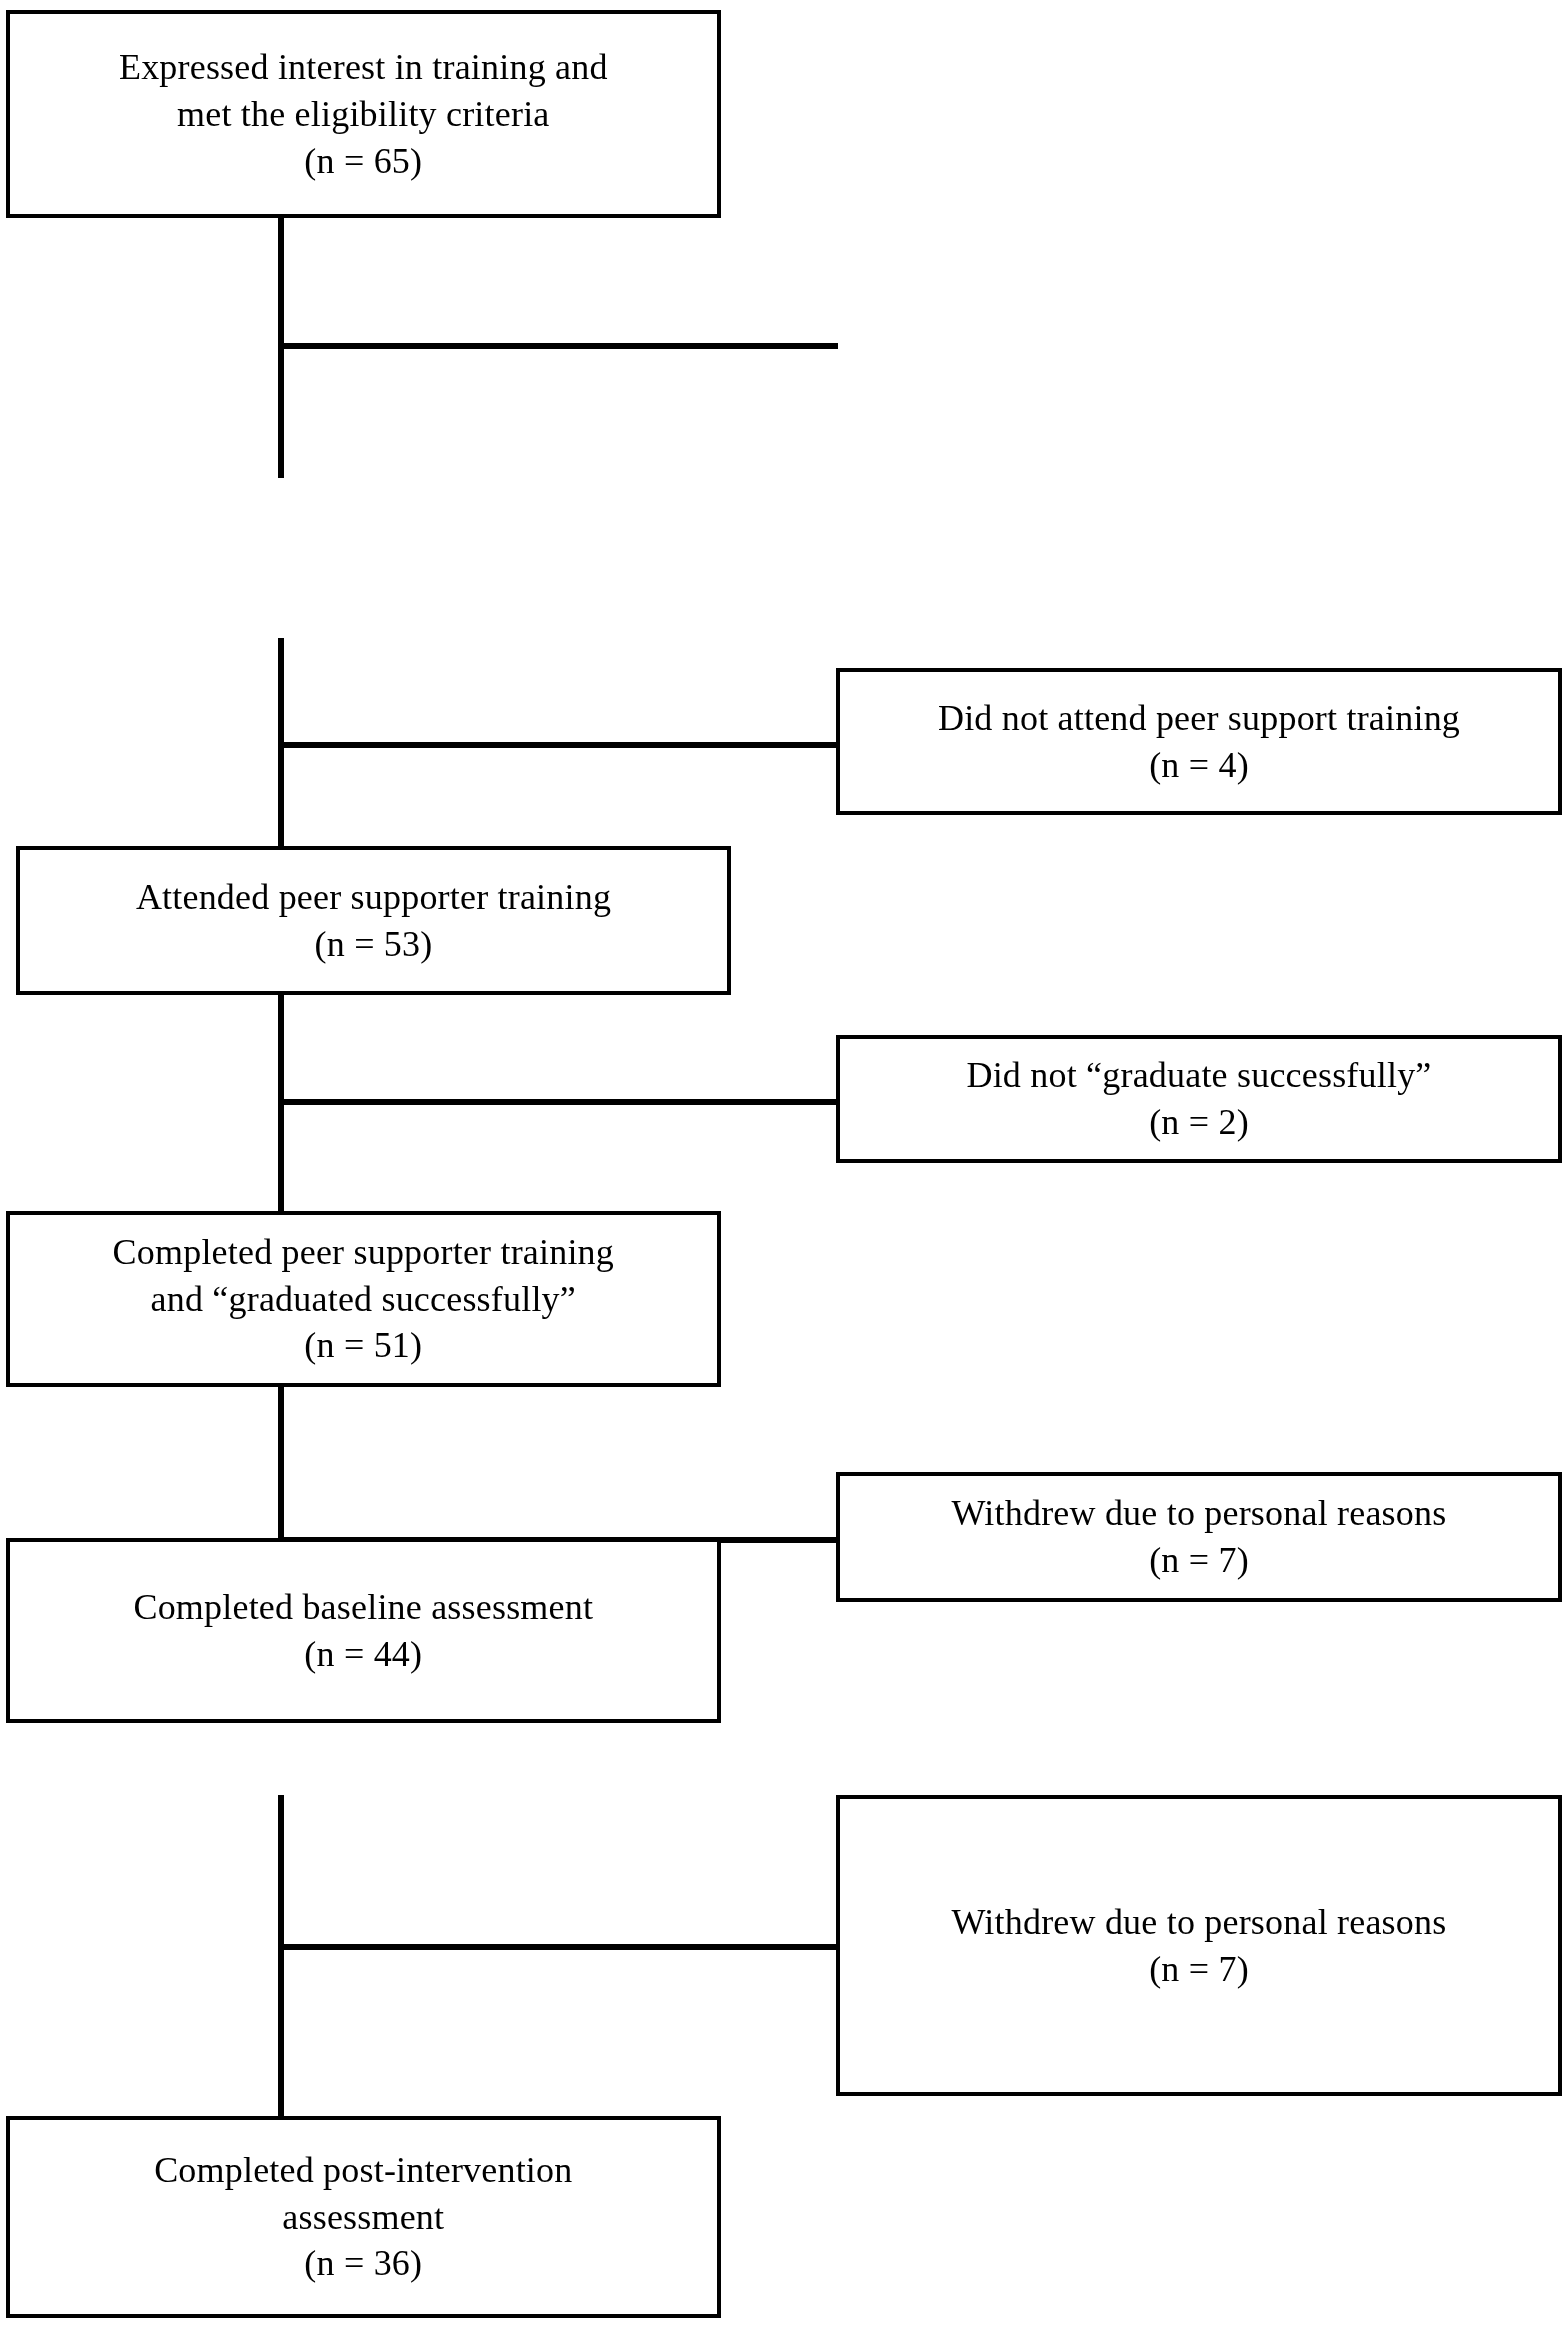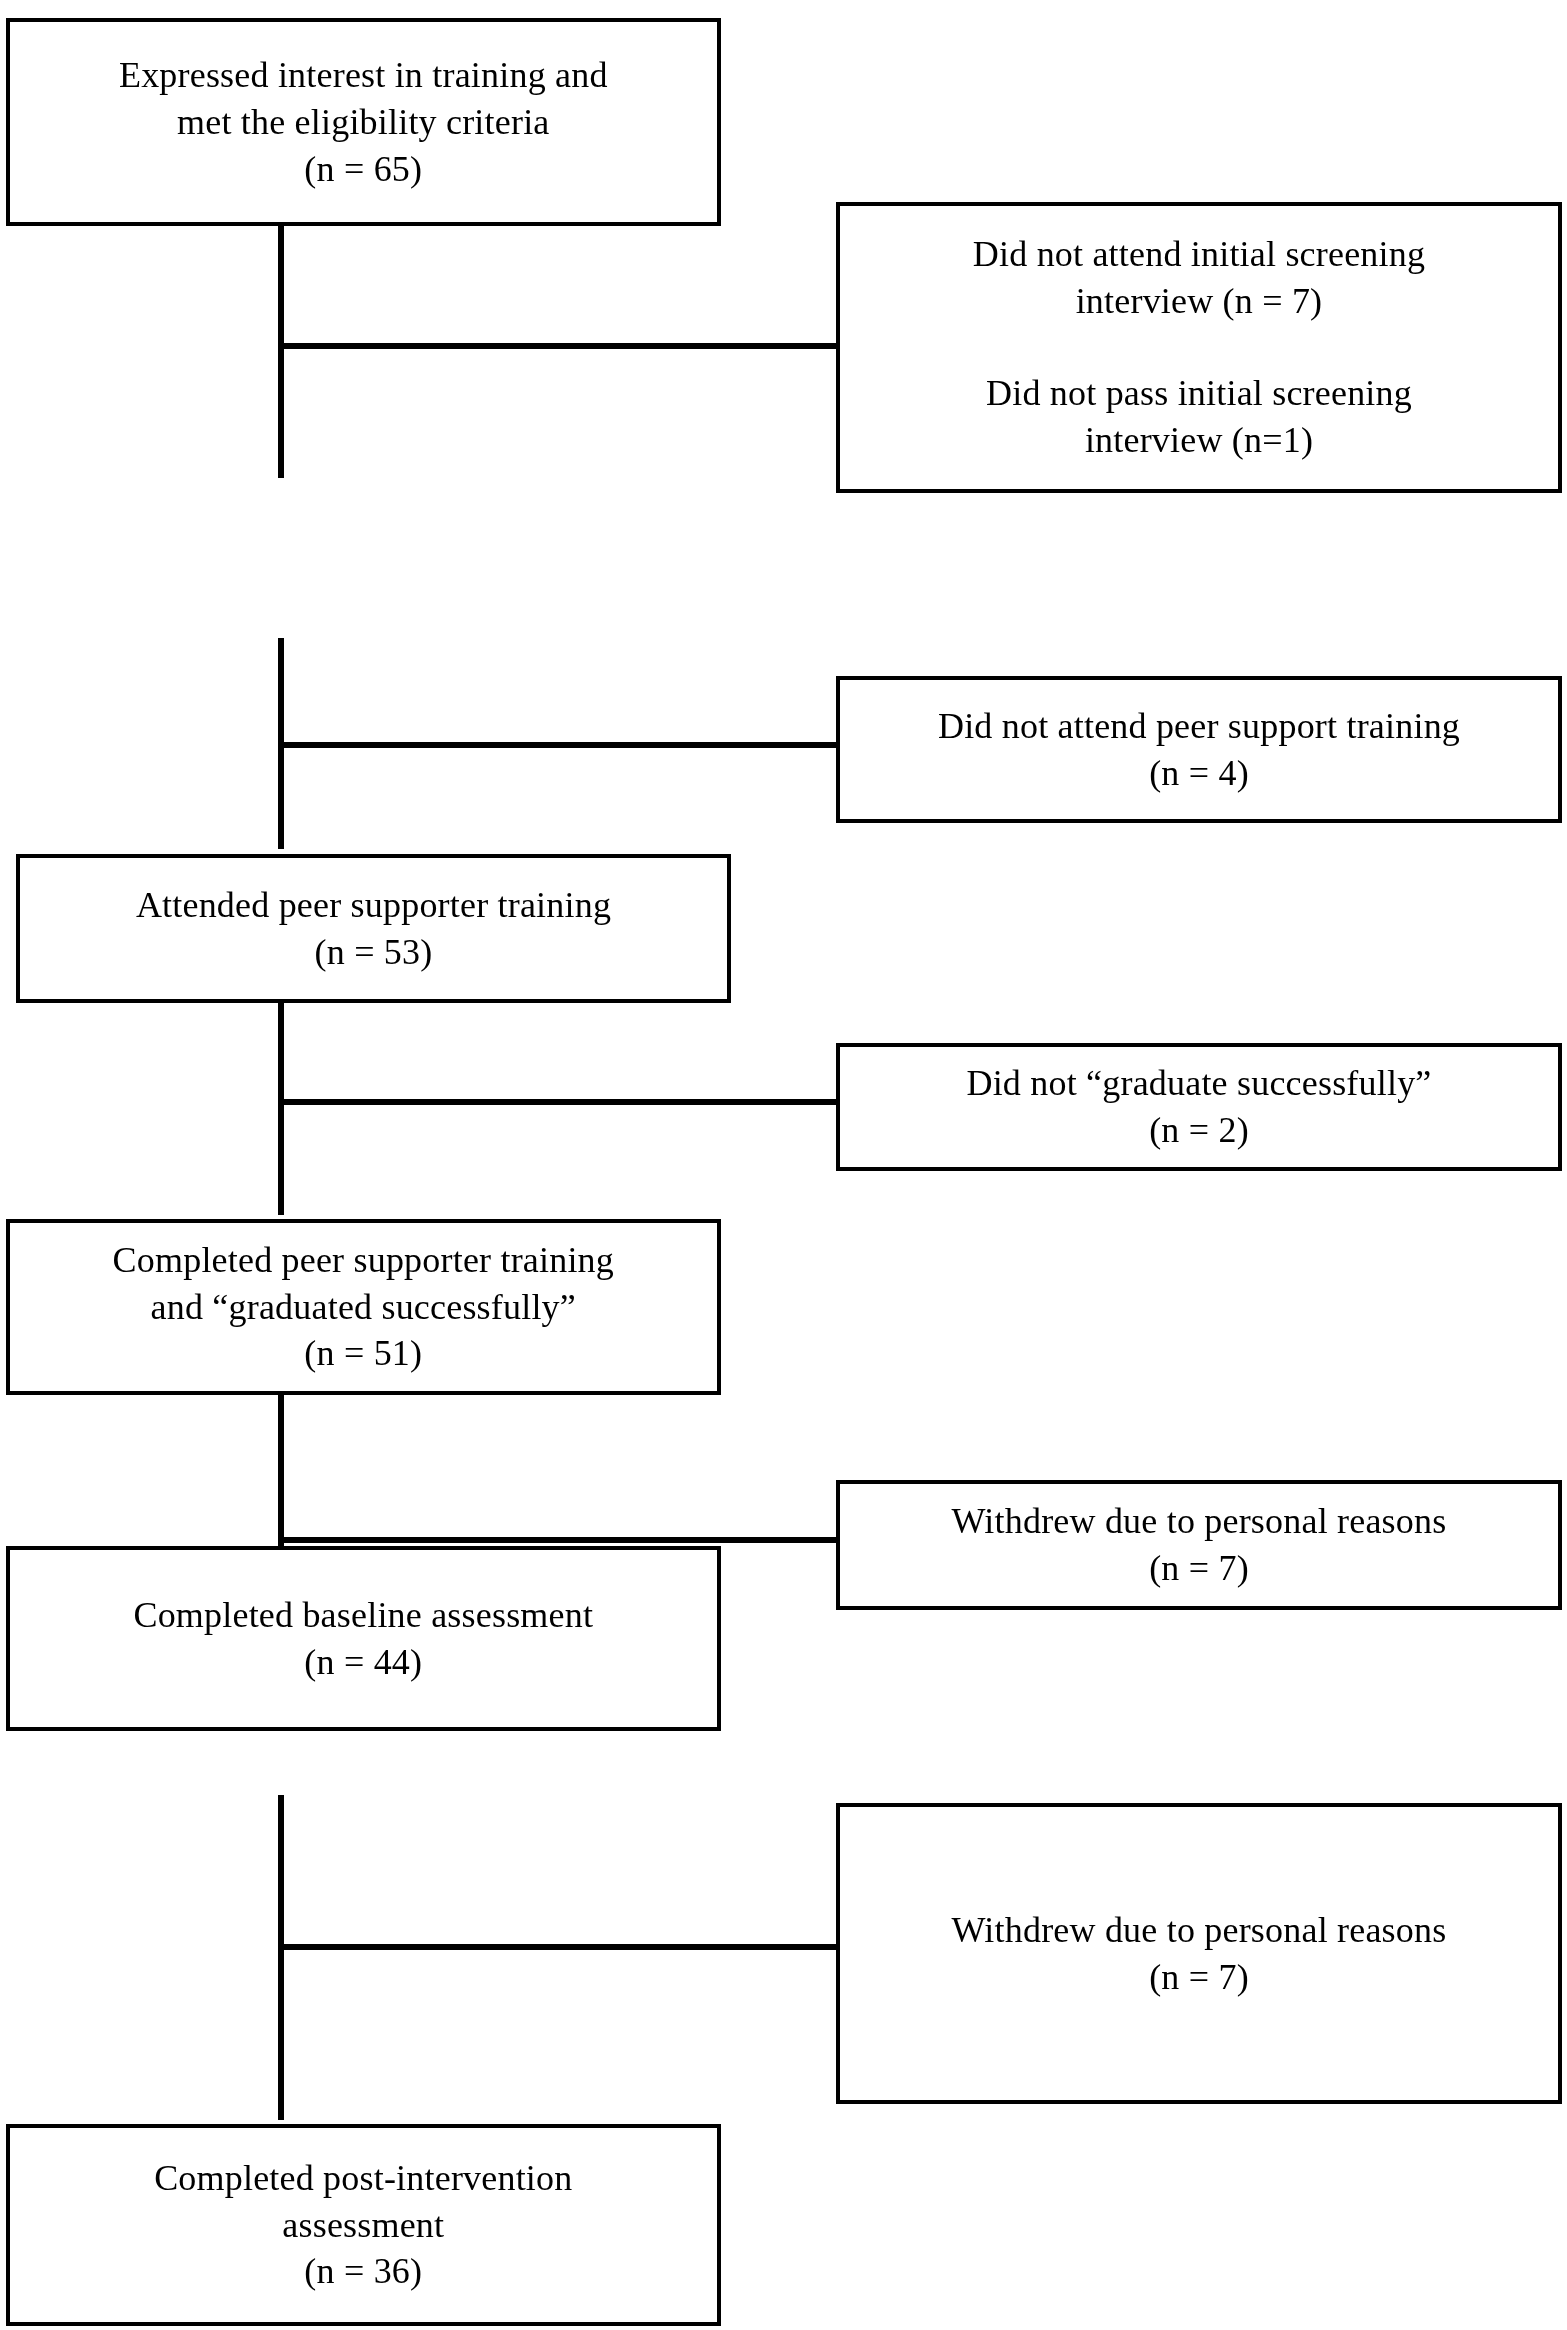--- a/index.html
+++ b/index.html
@@ -20,21 +20,20 @@
     position: absolute;
     box-sizing: border-box;
     border: 4px solid #000000;
     background: #ffffff;
     display: flex;
     flex-direction: column;
     align-items: center;
     justify-content: center;
     text-align: center;
     padding: 8px 30px;
-    margin-top: 8px;
   }
   .node p {
     margin: 0;
     font-size: 36px;
     line-height: 1.30;
     letter-spacing: 0.2px;
     white-space: pre-line;
   }
   .node p + p {
     margin-top: 45px;
@@ -85,26 +84,20 @@
     <p>Completed baseline assessment
 (n = 44)</p>
   </div>
 
   <div class="node" style="left:5.8px; top:2116px; width:715px; height:202px;">
     <p>Completed post-intervention
 assessment
 (n = 36)</p>
   </div>
 
-  <div class="node" style="left:836px; top:194px; width:726px; height:291px;">
-    <p>Did not attend initial screening
-interview (n = 7)</p>
-    <p>Did not pass initial screening
-interview (n=1)</p>
-  </div>
 
   <div class="node" style="left:836px; top:668px; width:726px; height:147px;">
     <p>Did not attend peer support training
 (n = 4)</p>
   </div>
 
   <div class="node" style="left:836px; top:1035px; width:726px; height:128px;">
     <p>Did not “graduate successfully”
 (n = 2)</p>
   </div>

